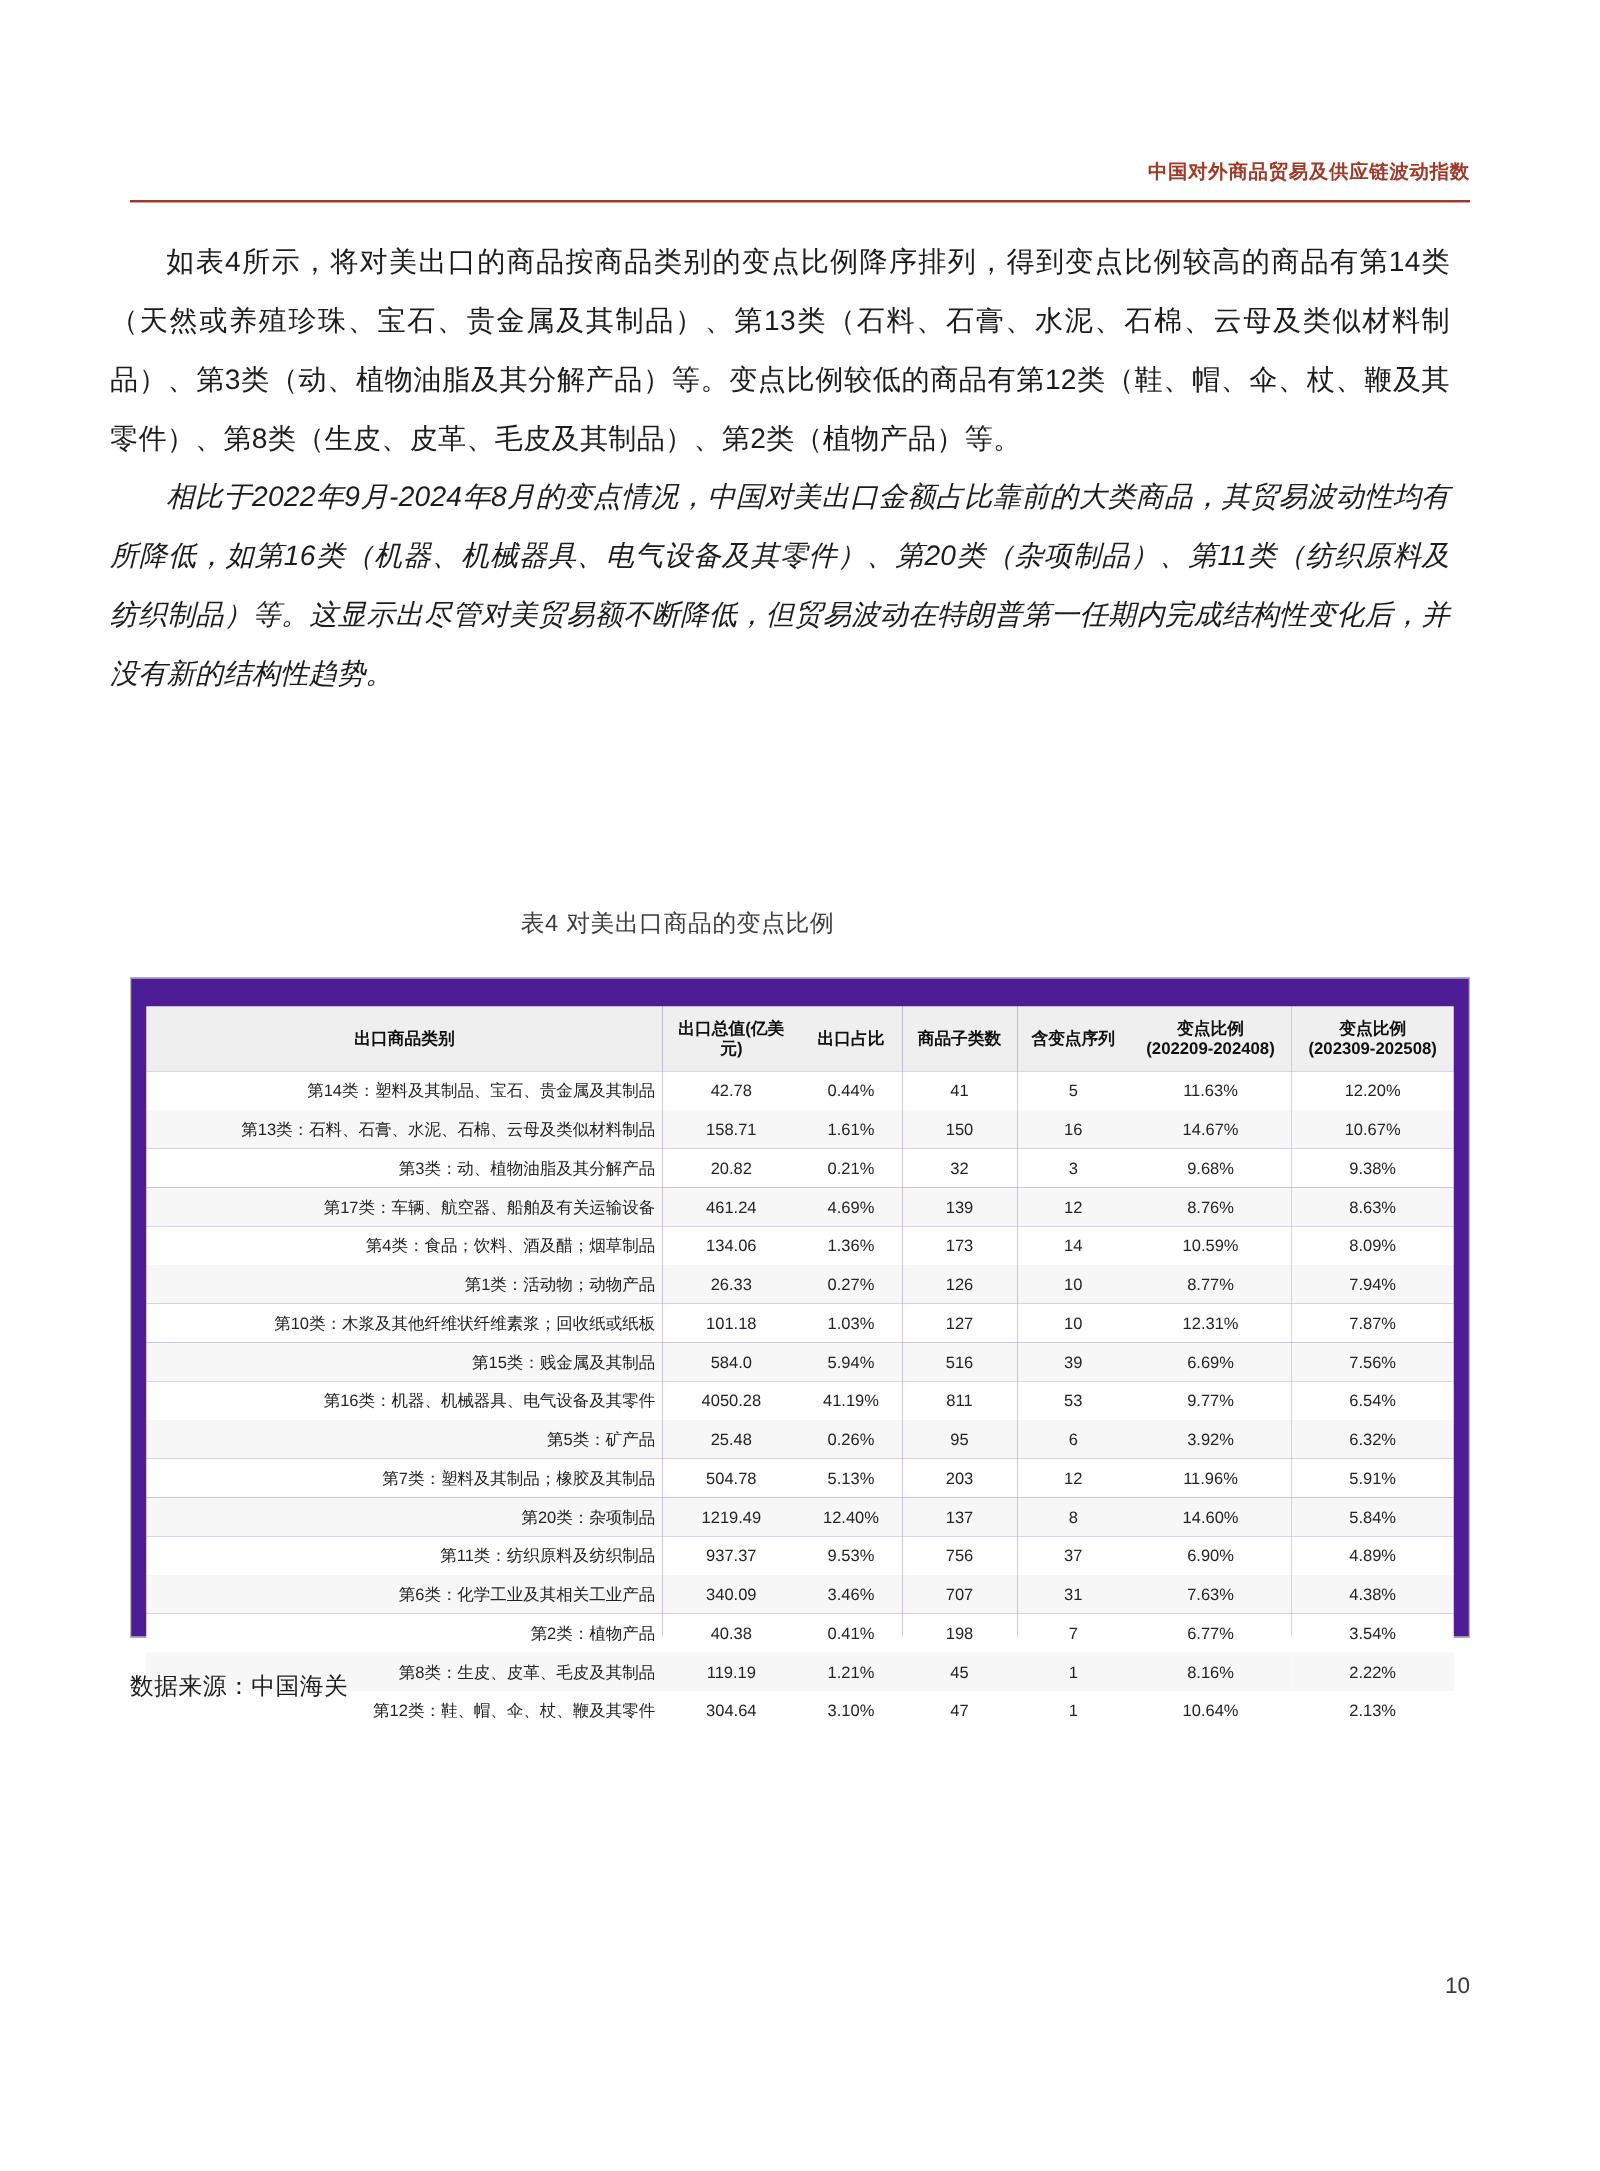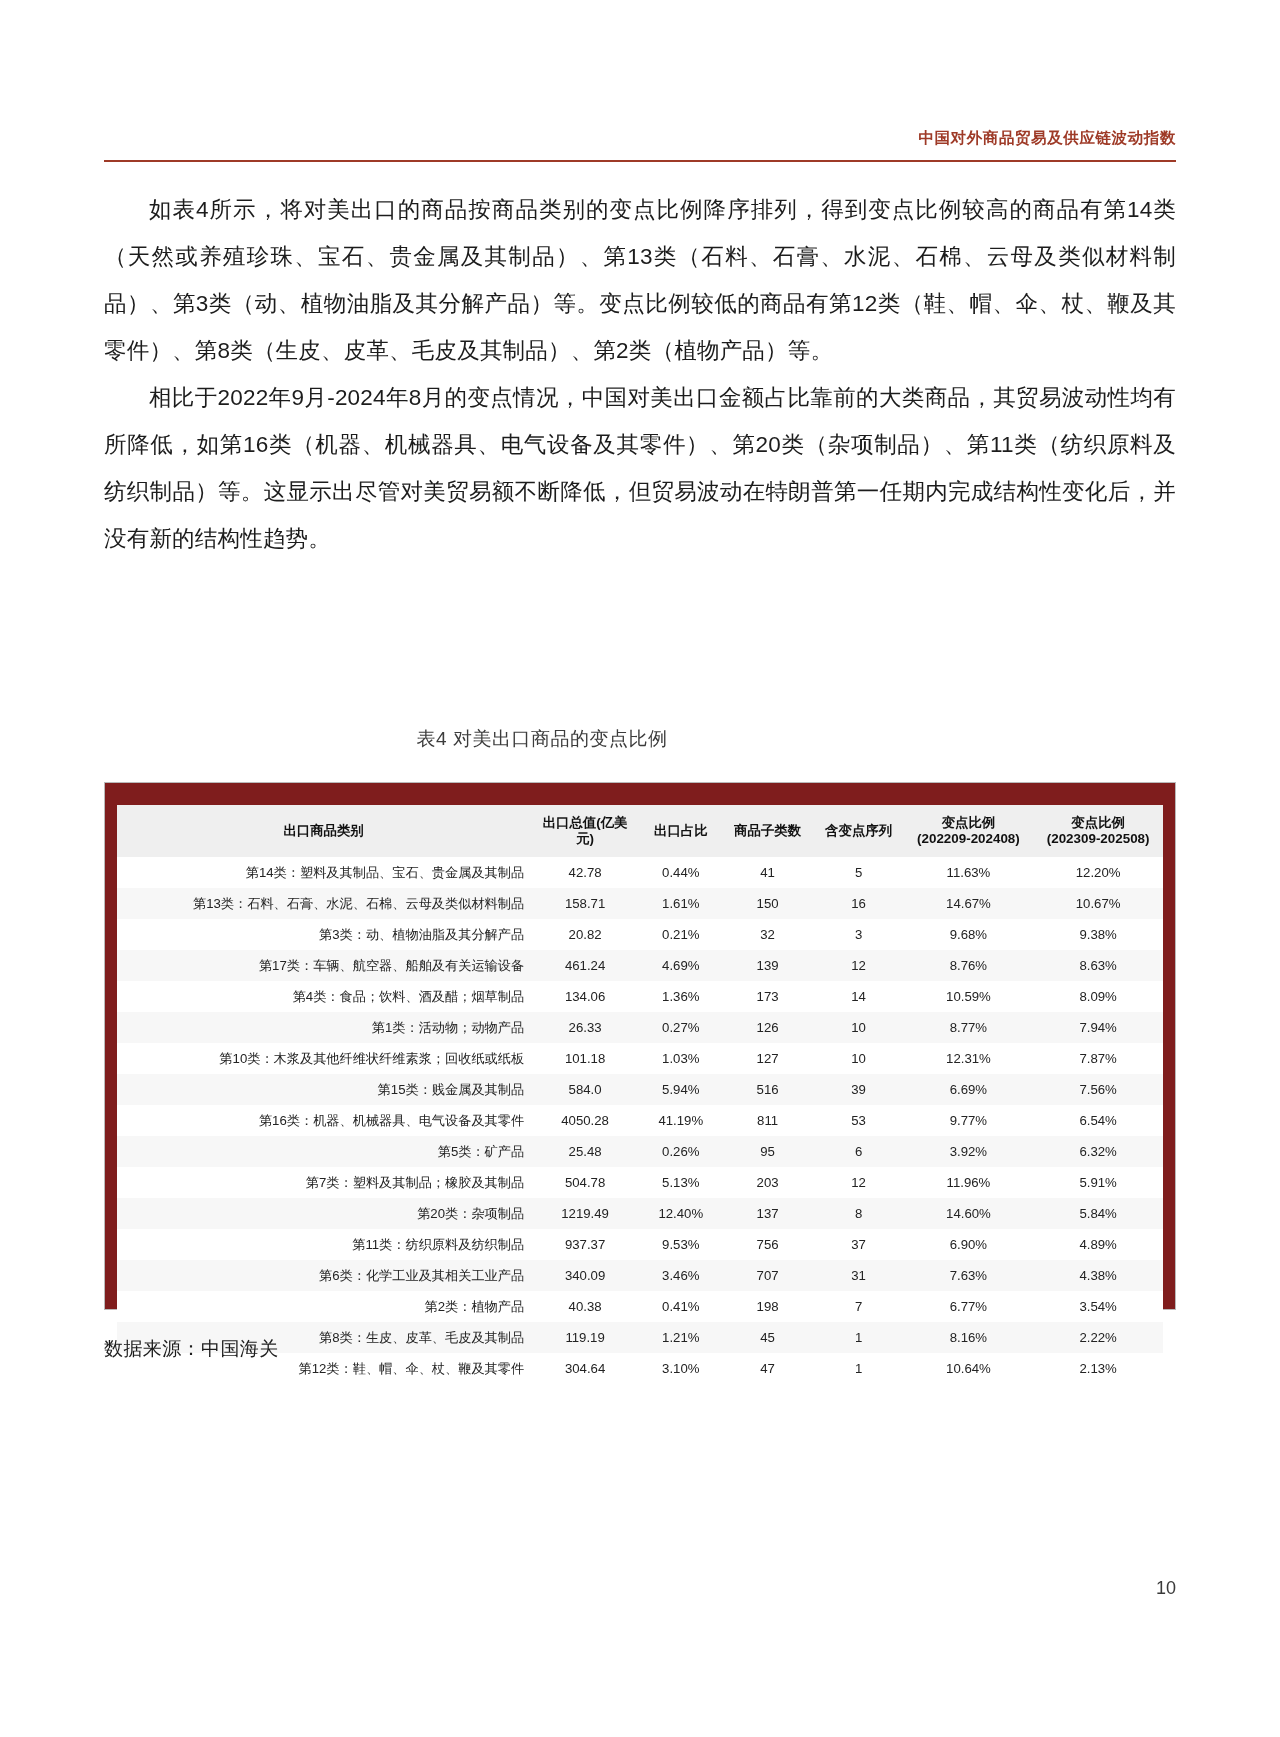--- a/index.html
+++ b/index.html
@@ -35,53 +35,53 @@
   .header-rule {
     position:absolute;
     left:0; right:0; bottom:0;
     height:2px;
     background:#9e3a27;
   }
 
   
   .content {
     position:absolute;
-    top:186px; left:104px;
+    top:186px; left:88px;
     width:1072px;
   }
   p.para {
     margin:0 0 0 0;
     font-size:22.5px;
     line-height:47px;
     text-align:justify;
     text-justify:inter-ideograph;
     text-indent:2em;
     color:#1c1c1c;
     letter-spacing:0.2px;
   }
-  p.para + p.para { margin-top:0; }
+  p.para + p.para { margin-top:0;font-style:italic; }
 
   
   .table-caption {
     position:absolute;
     top:726px; left:0; width:1084px;
     text-align:center;
     font-size:19px;
     color:#3c3c3c;
     letter-spacing:0.5px;
   }
 
   
   .table-frame {
     position:absolute;
     top:782px; left:104px;
     width:1072px;
     height:528px;
     border:1px solid #b9b9b9;
-    background:#7f1d1d;
+    background:#4c1d95;
     box-sizing:border-box;
     padding:22px 12px 16px 12px;
   }
   table.data {
     width:100%;
     border-collapse:collapse;
     table-layout:fixed;
     font-size:13.2px;
     color:#222;
   }

